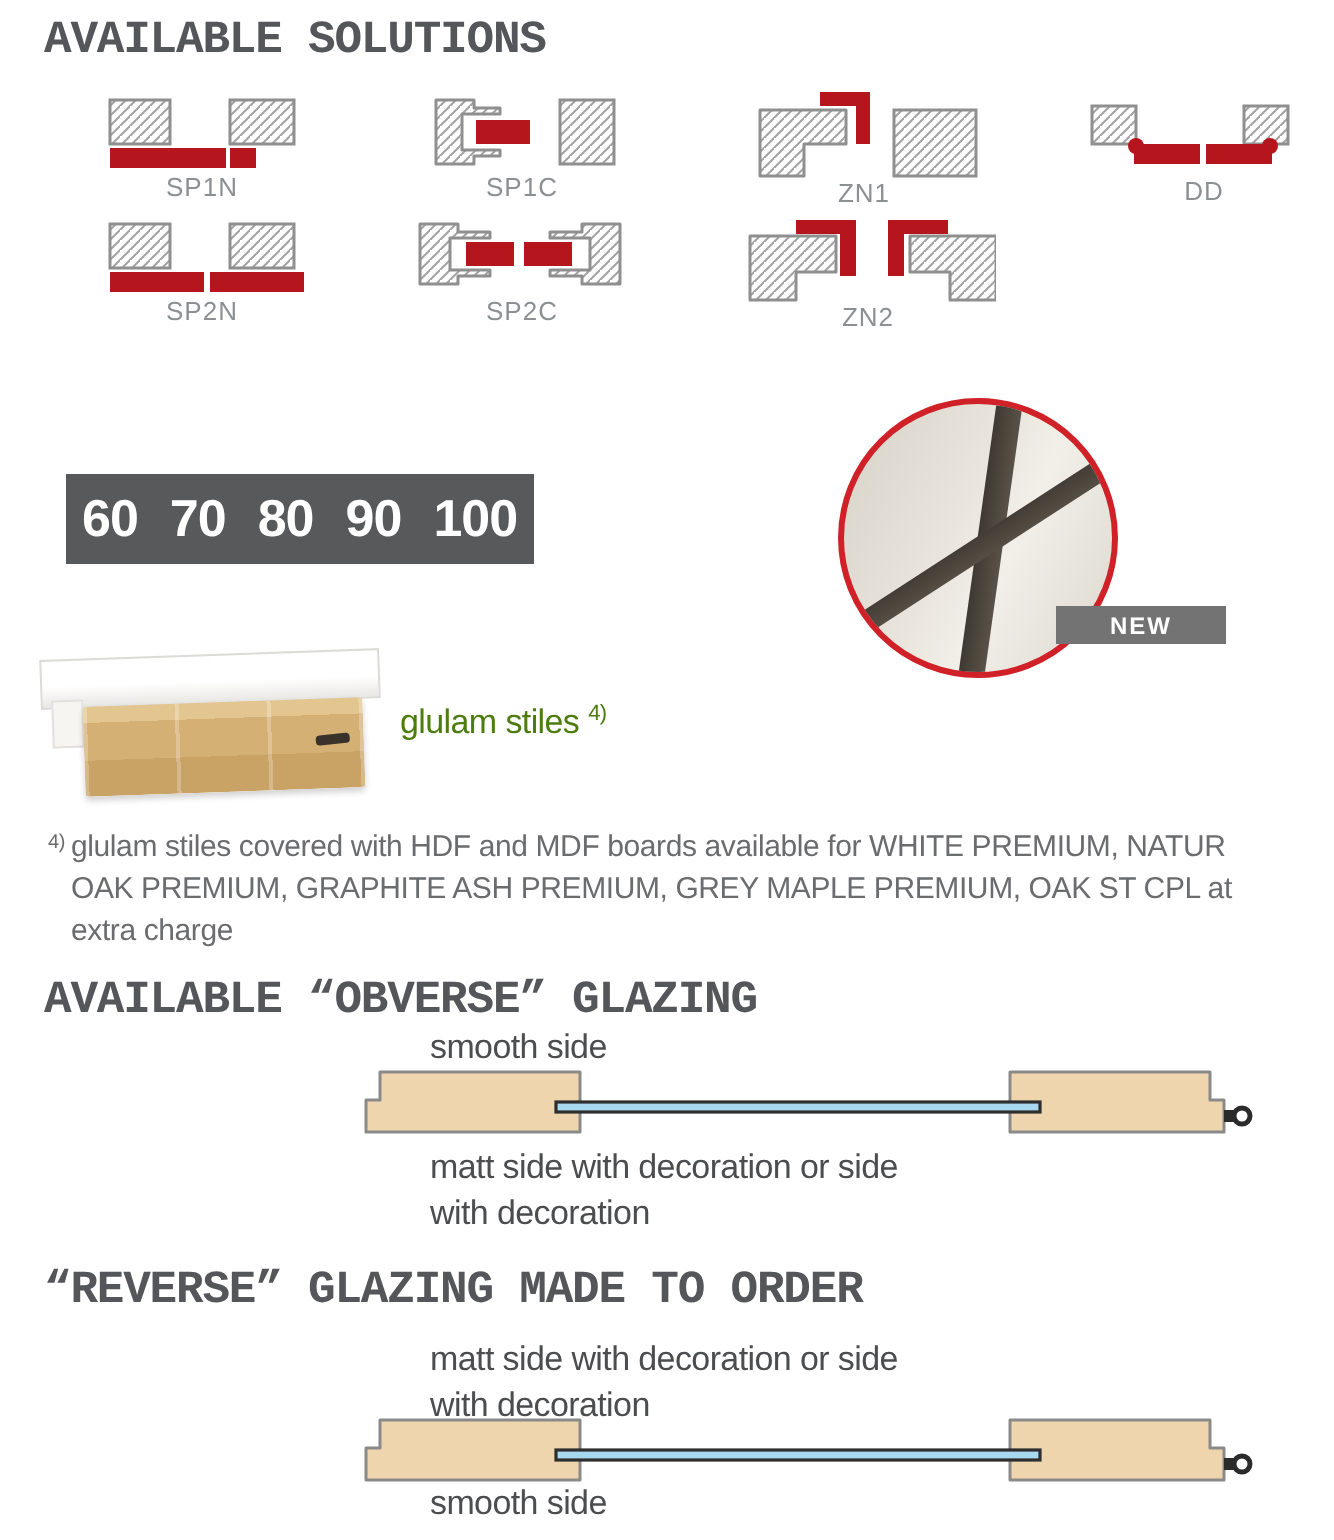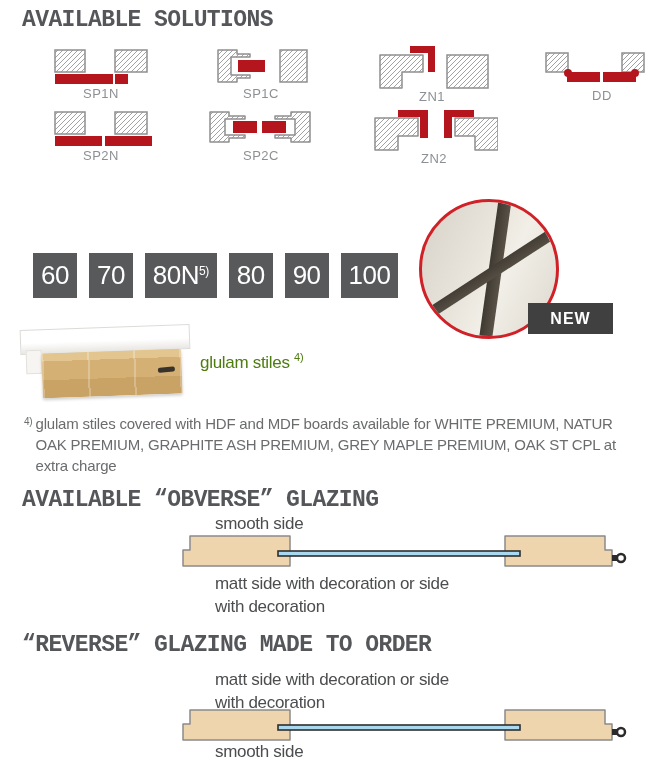--- a/index.html
+++ b/index.html
@@ -9,21 +9,21 @@
     position:relative; width:667px; height:770px; background:#fff;
     overflow:hidden; color:#54565a;
   }
   .abs { position:absolute; }
   h2.sec {
     position:absolute; left:22px;
     font-size:23px; font-weight:bold; color:#54565a;
     letter-spacing:-0.6px; white-space:nowrap;font-family:Liberation Mono, monospace;
   }
   
-  .wrow { position:absolute; left:33px; top:253px; display:flex; gap:12px; }
+  .wrow { position:absolute; left:33px; top:237px; display:flex; gap:0;font-weight:bold; }
   .wbox {
     height:45px; min-width:37px; padding:0 8px;
     background:#58595b; color:#ffffff;
     display:flex; align-items:center; justify-content:center;
     font-size:26px; letter-spacing:-0.5px;
   }
   .wbox sup { font-size:12px; margin-top:-10px; }
   .fn5 { position:absolute; left:113px; top:291px; font-size:17px; color:#55565a; letter-spacing:-0.3px;}
   .fn5 sup, .gl sup { font-size:11px; }
   
@@ -42,22 +42,22 @@
     background:#39322a; border-radius:2px; transform:rotate(-4deg); }
   .gl { position:absolute; left:200px; top:351px; font-size:17px; color:#4d7c0f; letter-spacing:-0.3px; }
   
   .circle { position:absolute; left:419px; top:199px; width:140px; height:140px;
     border:3px solid #cf2127; border-radius:50%; overflow:hidden;
     background:linear-gradient(115deg,#d6d2c8 0%,#e9e5dc 42%,#f2efe8 60%,#dcd8ce 100%); }
   .bar-v { position:absolute; left:66px; top:-12px; width:13px; height:170px;
     background:linear-gradient(to right,#3e3931,#5a5248); transform:rotate(8deg); }
   .bar-d { position:absolute; left:-40px; top:62px; width:230px; height:11px;
     background:linear-gradient(#433d35,#554e44); transform:rotate(-33deg); }
-  .new-badge { position:absolute; left:528px; top:303px; width:85px; height:31px;
-    background:#404040; color:#fff; font-weight:bold; font-size:16px; letter-spacing:1px;
+  .new-badge { position:absolute; left:528px; top:303px; width:85px; height:19px;
+    background:#737373; color:#fff; font-weight:bold; font-size:12px; letter-spacing:1px;
     display:flex; align-items:center; justify-content:center; }
   .newdesc { position:absolute; left:421px; top:340px; font-size:17px; line-height:24px;
     color:#3e3e40; letter-spacing:-0.3px; }
   
   .fn4 { position:absolute; left:24px; top:413px; width:616px; display:flex;
     font-size:15px; line-height:21px; color:#6b6c6e; letter-spacing:-0.2px; }
   .fn4 .mk { font-size:10px; margin-right:3px; margin-top:-2px; }
   
   .glabel { position:absolute; left:215px; width:360px; text-align:left;
     font-size:17px; line-height:23px; color:#4c4d4f; letter-spacing:-0.3px; }
@@ -143,24 +143,20 @@
   <div class="wrow">
     <div class="wbox">
         <span>60</span>
         <sup></sup>
       </div>
     <div class="wbox">
         <span>70</span>
         <sup></sup>
       </div>
     <div class="wbox">
-        <span>80N</span>
-        <sup>5)</sup>
-      </div>
-    <div class="wbox">
         <span>80</span>
         <sup></sup>
       </div>
     <div class="wbox">
         <span>90</span>
         <sup></sup>
       </div>
     <div class="wbox">
         <span>100</span>
         <sup></sup>

